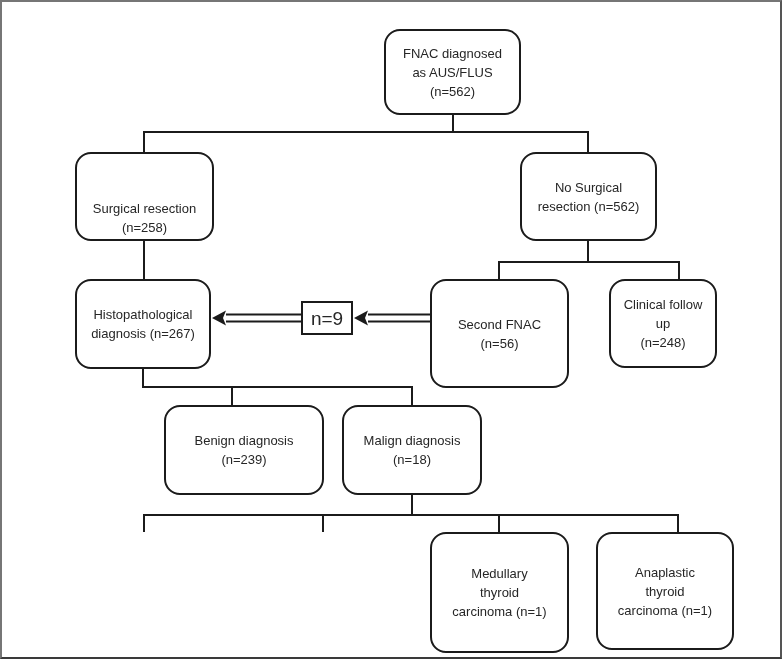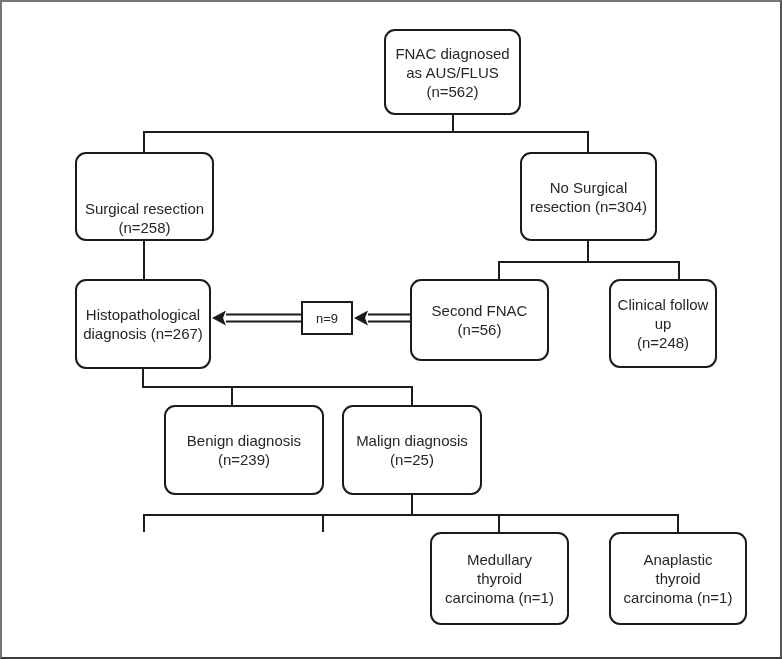--- a/index.html
+++ b/index.html
@@ -25,52 +25,52 @@
     top: 0;
     width: 782px;
     height: 659px;
     display: block;
   }
   .node {
     position: absolute;
     box-sizing: border-box;
     background: #ffffff;
     border: 2px solid #1b1b1b;
-    border-radius: 11px;
+    border-radius: 16px;
     display: flex;
     align-items: center;
     justify-content: center;
     text-align: center;
     color: #262626;
-    font-size: 15px;
+    font-size: 13px;
     line-height: 19px;
   }
   .node .label {
     white-space: pre-line;
     padding: 2px 4px;
   }
   .node.small {
     border-radius: 0;
-    font-size: 13px;
+    font-size: 19px;
     line-height: 15px;
   }
   
   #n-fnac       { left: 382px; top: 27px;  width: 137px; height: 86px; }
   #n-surgical   { left: 73px;  top: 150px; width: 139px; height: 89px; align-items: flex-end; }
   #n-nosurgical { left: 518px; top: 150px; width: 137px; height: 89px; }
   #n-histo      { left: 73px;  top: 277px; width: 136px; height: 90px; }
   #n-n9         { left: 299px; top: 299px; width: 52px;  height: 34px; }
-  #n-secondfnac { left: 408px; top: 277px; width: 139px; height: 82px; }
+  #n-secondfnac { left: 428px; top: 277px; width: 139px; height: 109px; }
   #n-clinical   { left: 607px; top: 277px; width: 108px; height: 89px; }
   #n-benign     { left: 162px; top: 403px; width: 160px; height: 90px; }
   #n-malign     { left: 340px; top: 403px; width: 140px; height: 90px; }
   #n-papillary  { left: 73px;  top: 530px; width: 139px; height: 93px; }
   #n-follicular { left: 252px; top: 530px; width: 138px; height: 93px; }
-  #n-medullary  { left: 428px; top: 530px; width: 139px; height: 93px; }
-  #n-anaplastic { left: 607px; top: 530px; width: 138px; height: 93px; }
+  #n-medullary  { left: 428px; top: 530px; width: 139px; height: 121px; }
+  #n-anaplastic { left: 594px; top: 530px; width: 138px; height: 118px; }
 </style>
 </head>
 <body>
 
 <div class="figure">
 
   <svg class="connectors" viewBox="0 0 782 659" xmlns="http://www.w3.org/2000/svg">
 
     <g stroke="#1b1b1b" stroke-width="2" fill="none">
 
@@ -116,21 +116,21 @@
 (n=562)</span>
   </div>
 
   <div class="node" id="n-surgical">
     <span class="label">Surgical resection
 (n=258)</span>
   </div>
 
   <div class="node" id="n-nosurgical">
     <span class="label">No Surgical
-resection (n=304)</span>
+resection (n=562)</span>
   </div>
 
   <div class="node" id="n-histo">
     <span class="label">Histopathological
 diagnosis (n=267)</span>
   </div>
 
   <div class="node small" id="n-n9">
     <span class="label">n=9</span>
   </div>
@@ -145,21 +145,21 @@
 (n=248)</span>
   </div>
 
   <div class="node" id="n-benign">
     <span class="label">Benign diagnosis
 (n=239)</span>
   </div>
 
   <div class="node" id="n-malign">
     <span class="label">Malign diagnosis
-(n=25)</span>
+(n=18)</span>
   </div>
 
 
 
   <div class="node" id="n-medullary">
     <span class="label">Medullary
 thyroid
 carcinoma (n=1)</span>
   </div>
 

